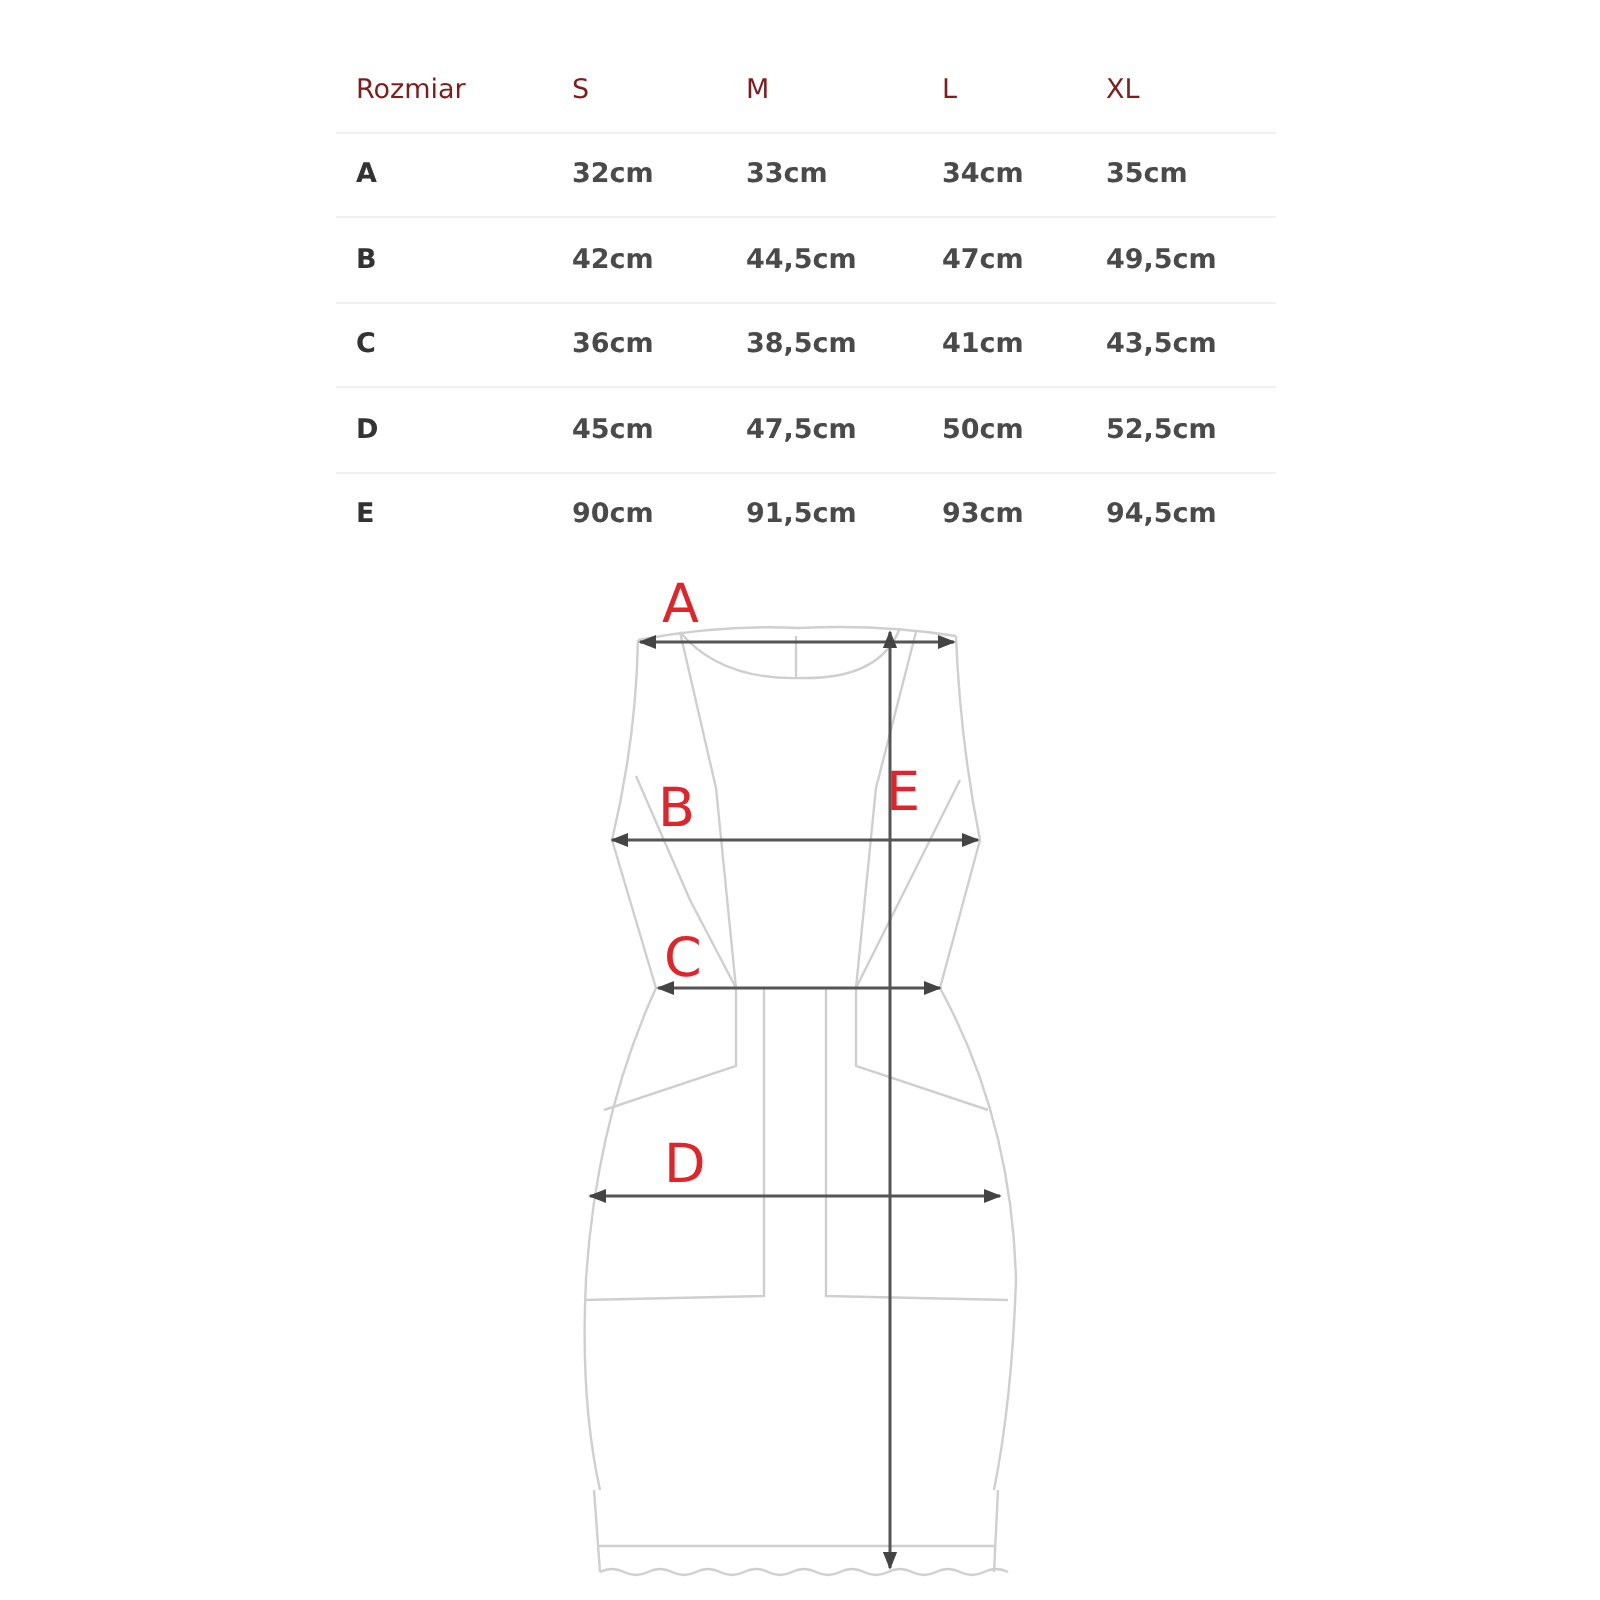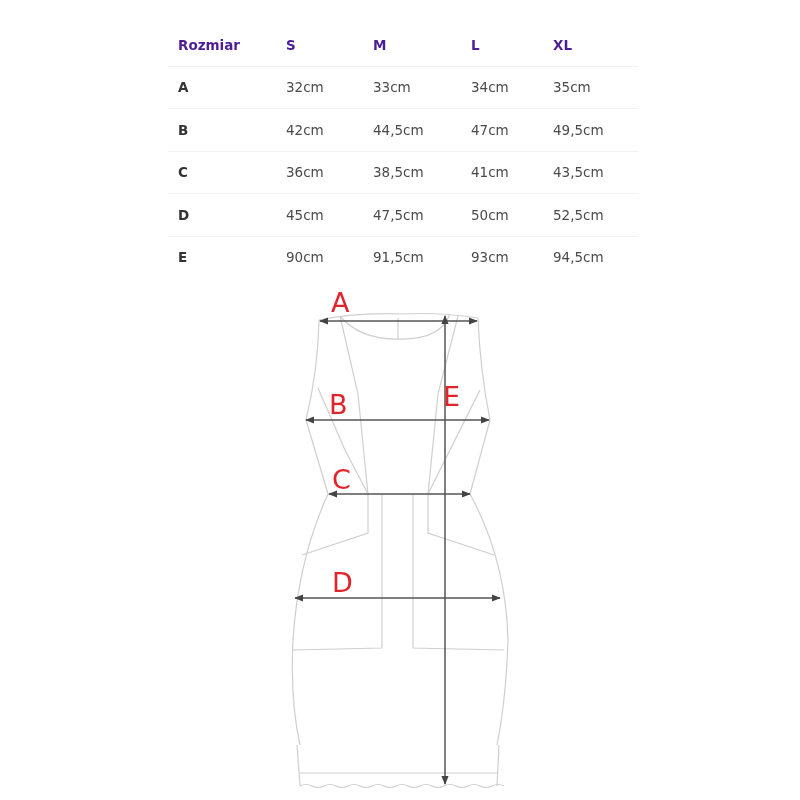--- a/index.html
+++ b/index.html
@@ -25,30 +25,30 @@
     }
     .size-table th, .size-table td {
       height: 41.5px;
       padding: 0 0 0 10px;
       text-align: left;
       font-size: 13.5px;
       border-bottom: 1px solid #f1f1f1;
       vertical-align: middle;
     }
     .size-table th {
-      font-weight: bold;
-      color: #4c1d95;
+      font-weight: normal;
+      color: #7f1d1d;
     }
     .size-table td.rowlabel {
       font-weight: bold;
       color: #333333;
     }
     .size-table td.val {
       color: #4a4a4a;
-      font-weight: normal;
+      font-weight: bold;
     }
     .size-table tr:last-child td { border-bottom: none; }
     .col-0 { width: 108px; }
     .col-1 { width: 87px; }
     .col-2 { width: 98px; }
     .col-3 { width: 82px; }
     .col-4 { width: 95px; }
 
     .diagram {
       position: absolute;

